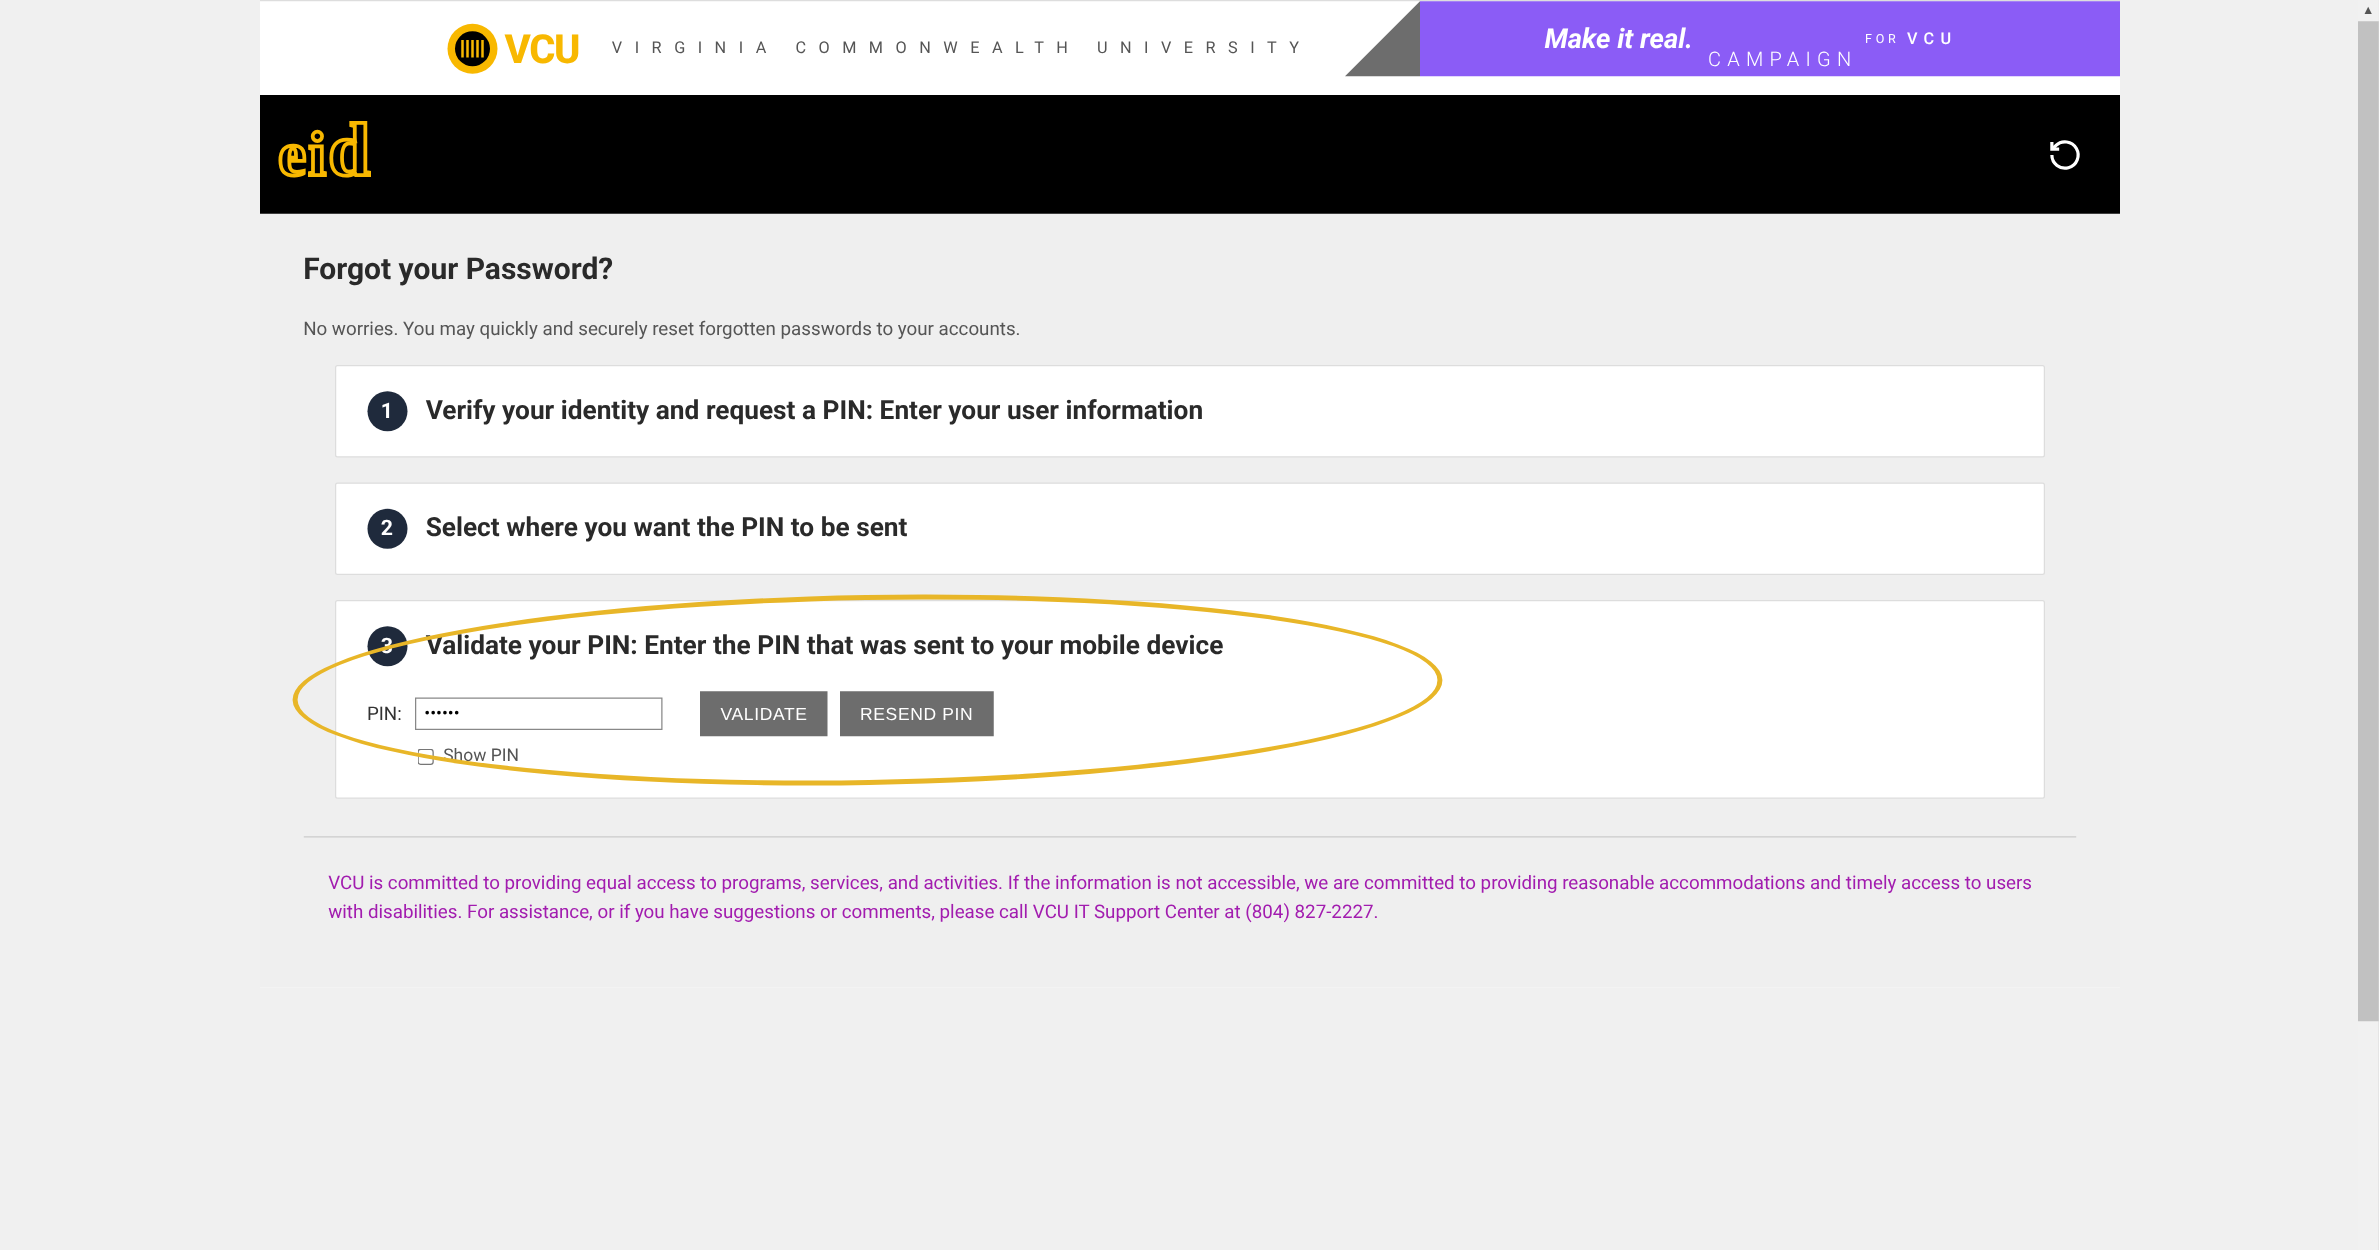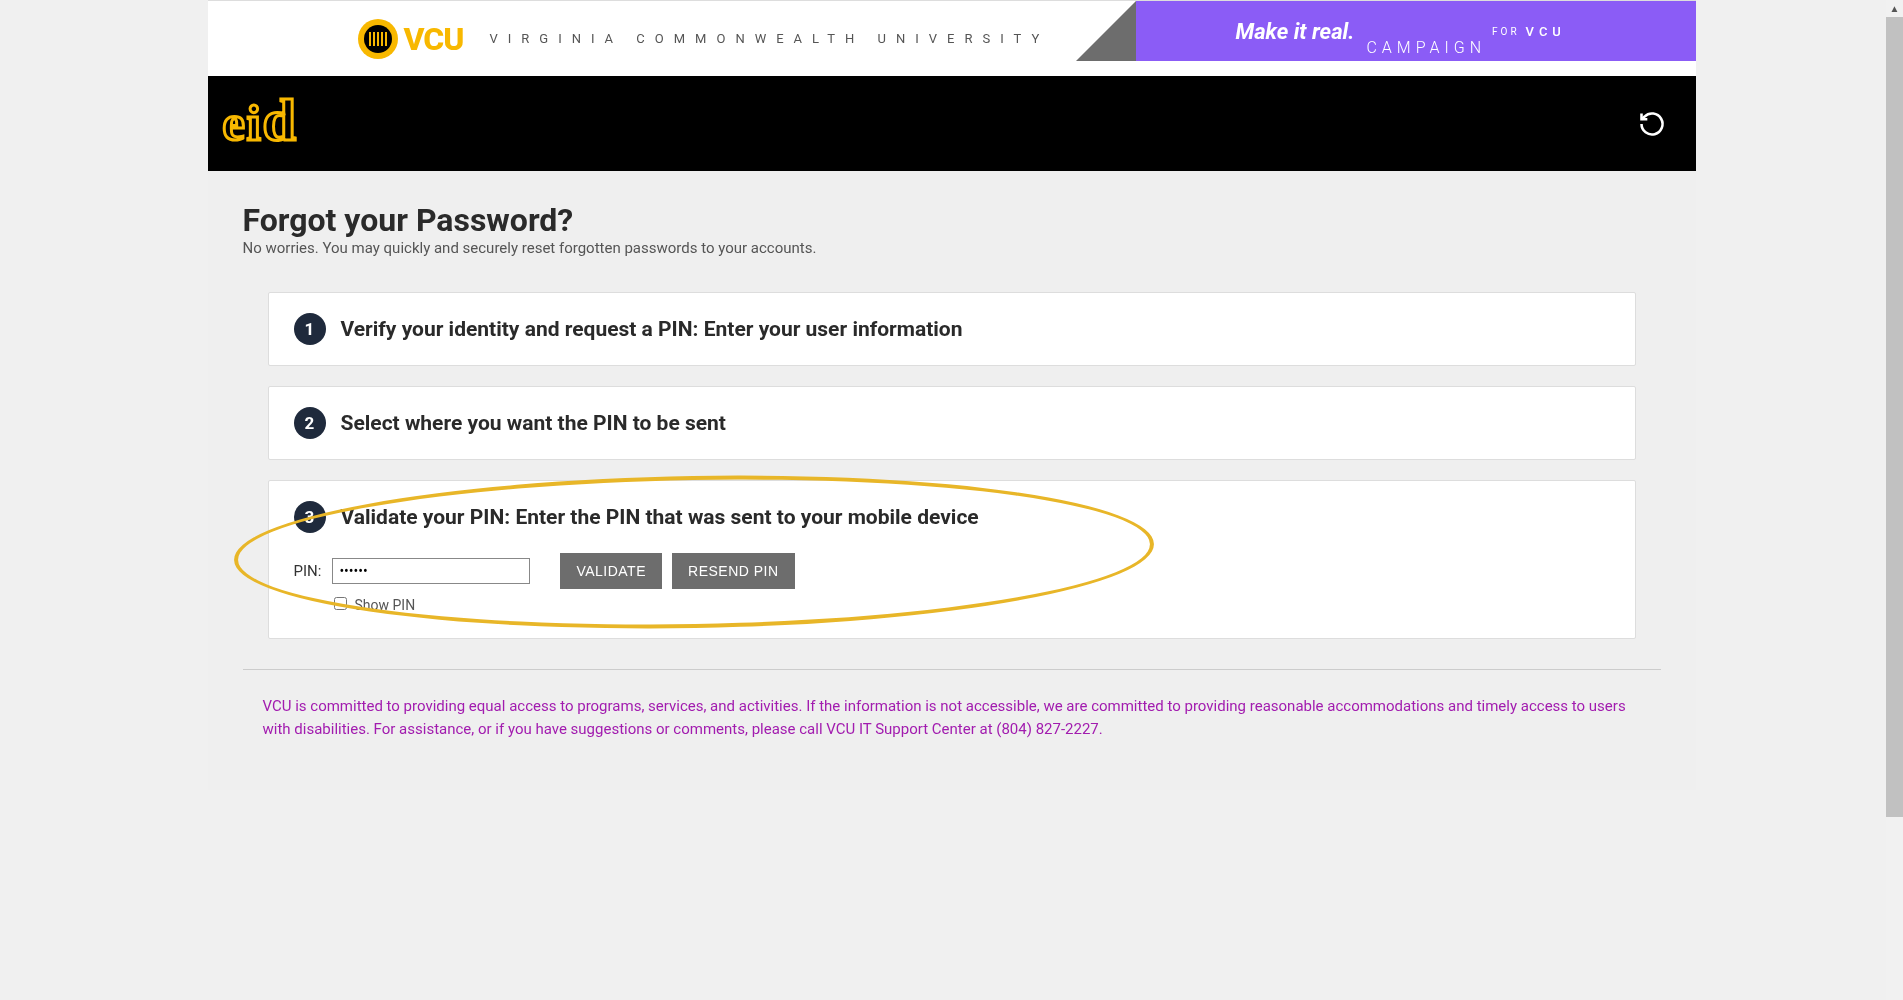--- a/index.html
+++ b/index.html
@@ -174,28 +174,29 @@
       cursor: pointer;
       width: 28px;
       height: 28px;
     }
     
     .main-content {
       background: #efefef;
       padding: 30px 35px 20px 35px;
     }
     .page-title {
-      font-size: 32px;
+      font-size: 24px;
       font-weight: 700;
       color: #2a2a2a;
+      margin-bottom: 25px;
     }
     .page-subtitle {
       font-size: 15px;
       color: #555;
-      margin-bottom: 35px;
+      margin-bottom: 20px;
     }
     .steps-container {
       padding: 0 25px;
     }
     .step-panel {
       background: #fff;
       border: 1px solid #ddd;
       border-radius: 2px;
       margin-bottom: 20px;
       padding: 20px 25px;
@@ -252,20 +253,21 @@
       font-size: 14px;
       letter-spacing: 0.5px;
       cursor: pointer;
       font-weight: 500;
     }
     .btn.validate { margin-left: 20px; }
     .show-pin-row {
       margin-top: 8px;
       margin-left: 40px;
       display: flex;
+      align-items: center;
       gap: 8px;
       font-size: 14px;
       color: #555;
     }
     .show-pin-checkbox {
       width: 13px;
       height: 13px;
     }
     .highlight-ellipse {
       position: absolute;

